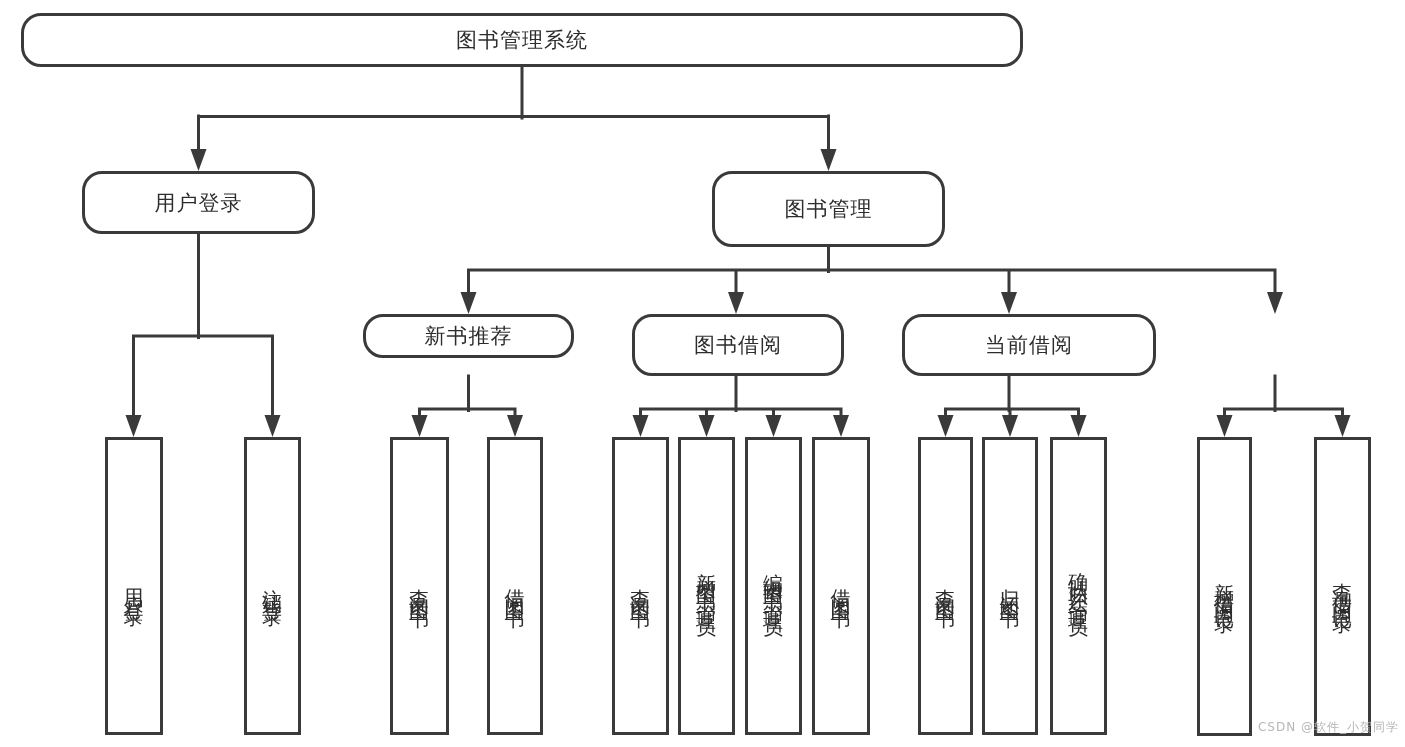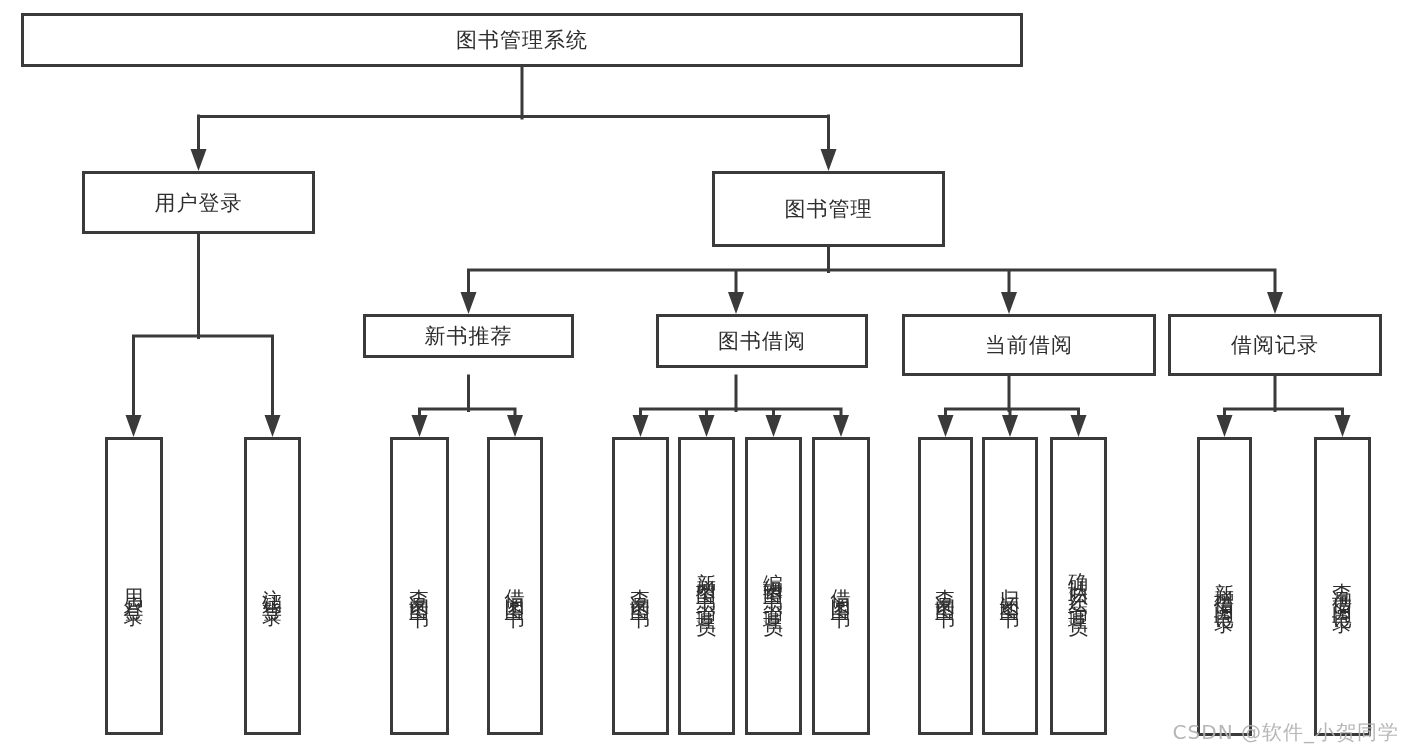--- a/index.html
+++ b/index.html
@@ -7,29 +7,29 @@
     position:relative;width:1405px;height:747px;background:#ffffff;
     font-family:"DejaVu Sans",sans-serif;overflow:hidden;
   }
   .connectors{position:absolute;left:0;top:0;width:1405px;height:747px;z-index:1;}
   .box{
     position:absolute;box-sizing:border-box;background:#ffffff;
     border:3px solid #3a3a3a;display:flex;align-items:center;justify-content:center;
     color:#2d2d2d;z-index:2;
   }
   .box .lbl{white-space:nowrap;}
-  .h{font-size:21px;letter-spacing:1px;}
+  .h{font-size:21px;letter-spacing:1px;border-radius:20px;}
   .v{font-size:20px;}
   .v .lbl{
     writing-mode:vertical-rl;text-orientation:mixed;
     letter-spacing:0.32em;line-height:1;white-space:normal;
   }
   .watermark{
-    position:absolute;right:6px;bottom:1px;z-index:3;
-    font-size:20px;color:rgba(178,178,178,0.95);letter-spacing:1px;white-space:nowrap;
+    position:absolute;right:6px;bottom:11px;z-index:3;
+    font-size:12px;color:rgba(178,178,178,0.95);letter-spacing:1px;white-space:nowrap;
   }
 </style>
 </head>
 <body>
 
 <div class="stage">
 
   <svg class="connectors" viewBox="0 0 1405 747" xmlns="http://www.w3.org/2000/svg">
     <path d="M522 67 V118 M198.5 116.5 H828.5 M198.5 116 V153 M828.5 116 V153
          M198.5 234 V337.5 M133.5 336 H272.5 M133.5 336 V419 M272.5 336 V419
@@ -57,28 +57,25 @@
   <div class="box h" style="left:82px;top:171px;width:233px;height:63px">
     <span class="lbl">用户登录</span>
   </div>
   <div class="box h" style="left:712px;top:171px;width:233px;height:76px">
     <span class="lbl">图书管理</span>
   </div>
 
   <div class="box h" style="left:363px;top:314px;width:211px;height:44px">
     <span class="lbl">新书推荐</span>
   </div>
-  <div class="box h" style="left:656px;top:314px;width:212px;height:54px">
+  <div class="box h" style="left:632px;top:314px;width:212px;height:62px">
     <span class="lbl">图书借阅</span>
   </div>
   <div class="box h" style="left:902px;top:314px;width:254px;height:62px">
     <span class="lbl">当前借阅</span>
-  </div>
-  <div class="box h" style="left:1168px;top:314px;width:214px;height:62px">
-    <span class="lbl">借阅记录</span>
   </div>
 
   <div class="box v" style="left:105px;top:437px;width:58px;height:298px">
     <span class="lbl">用户登录</span>
   </div>
   <div class="box v" style="left:244px;top:437px;width:57px;height:298px">
     <span class="lbl">注销登录</span>
   </div>
 
   <div class="box v" style="left:390px;top:437px;width:59px;height:298px">

